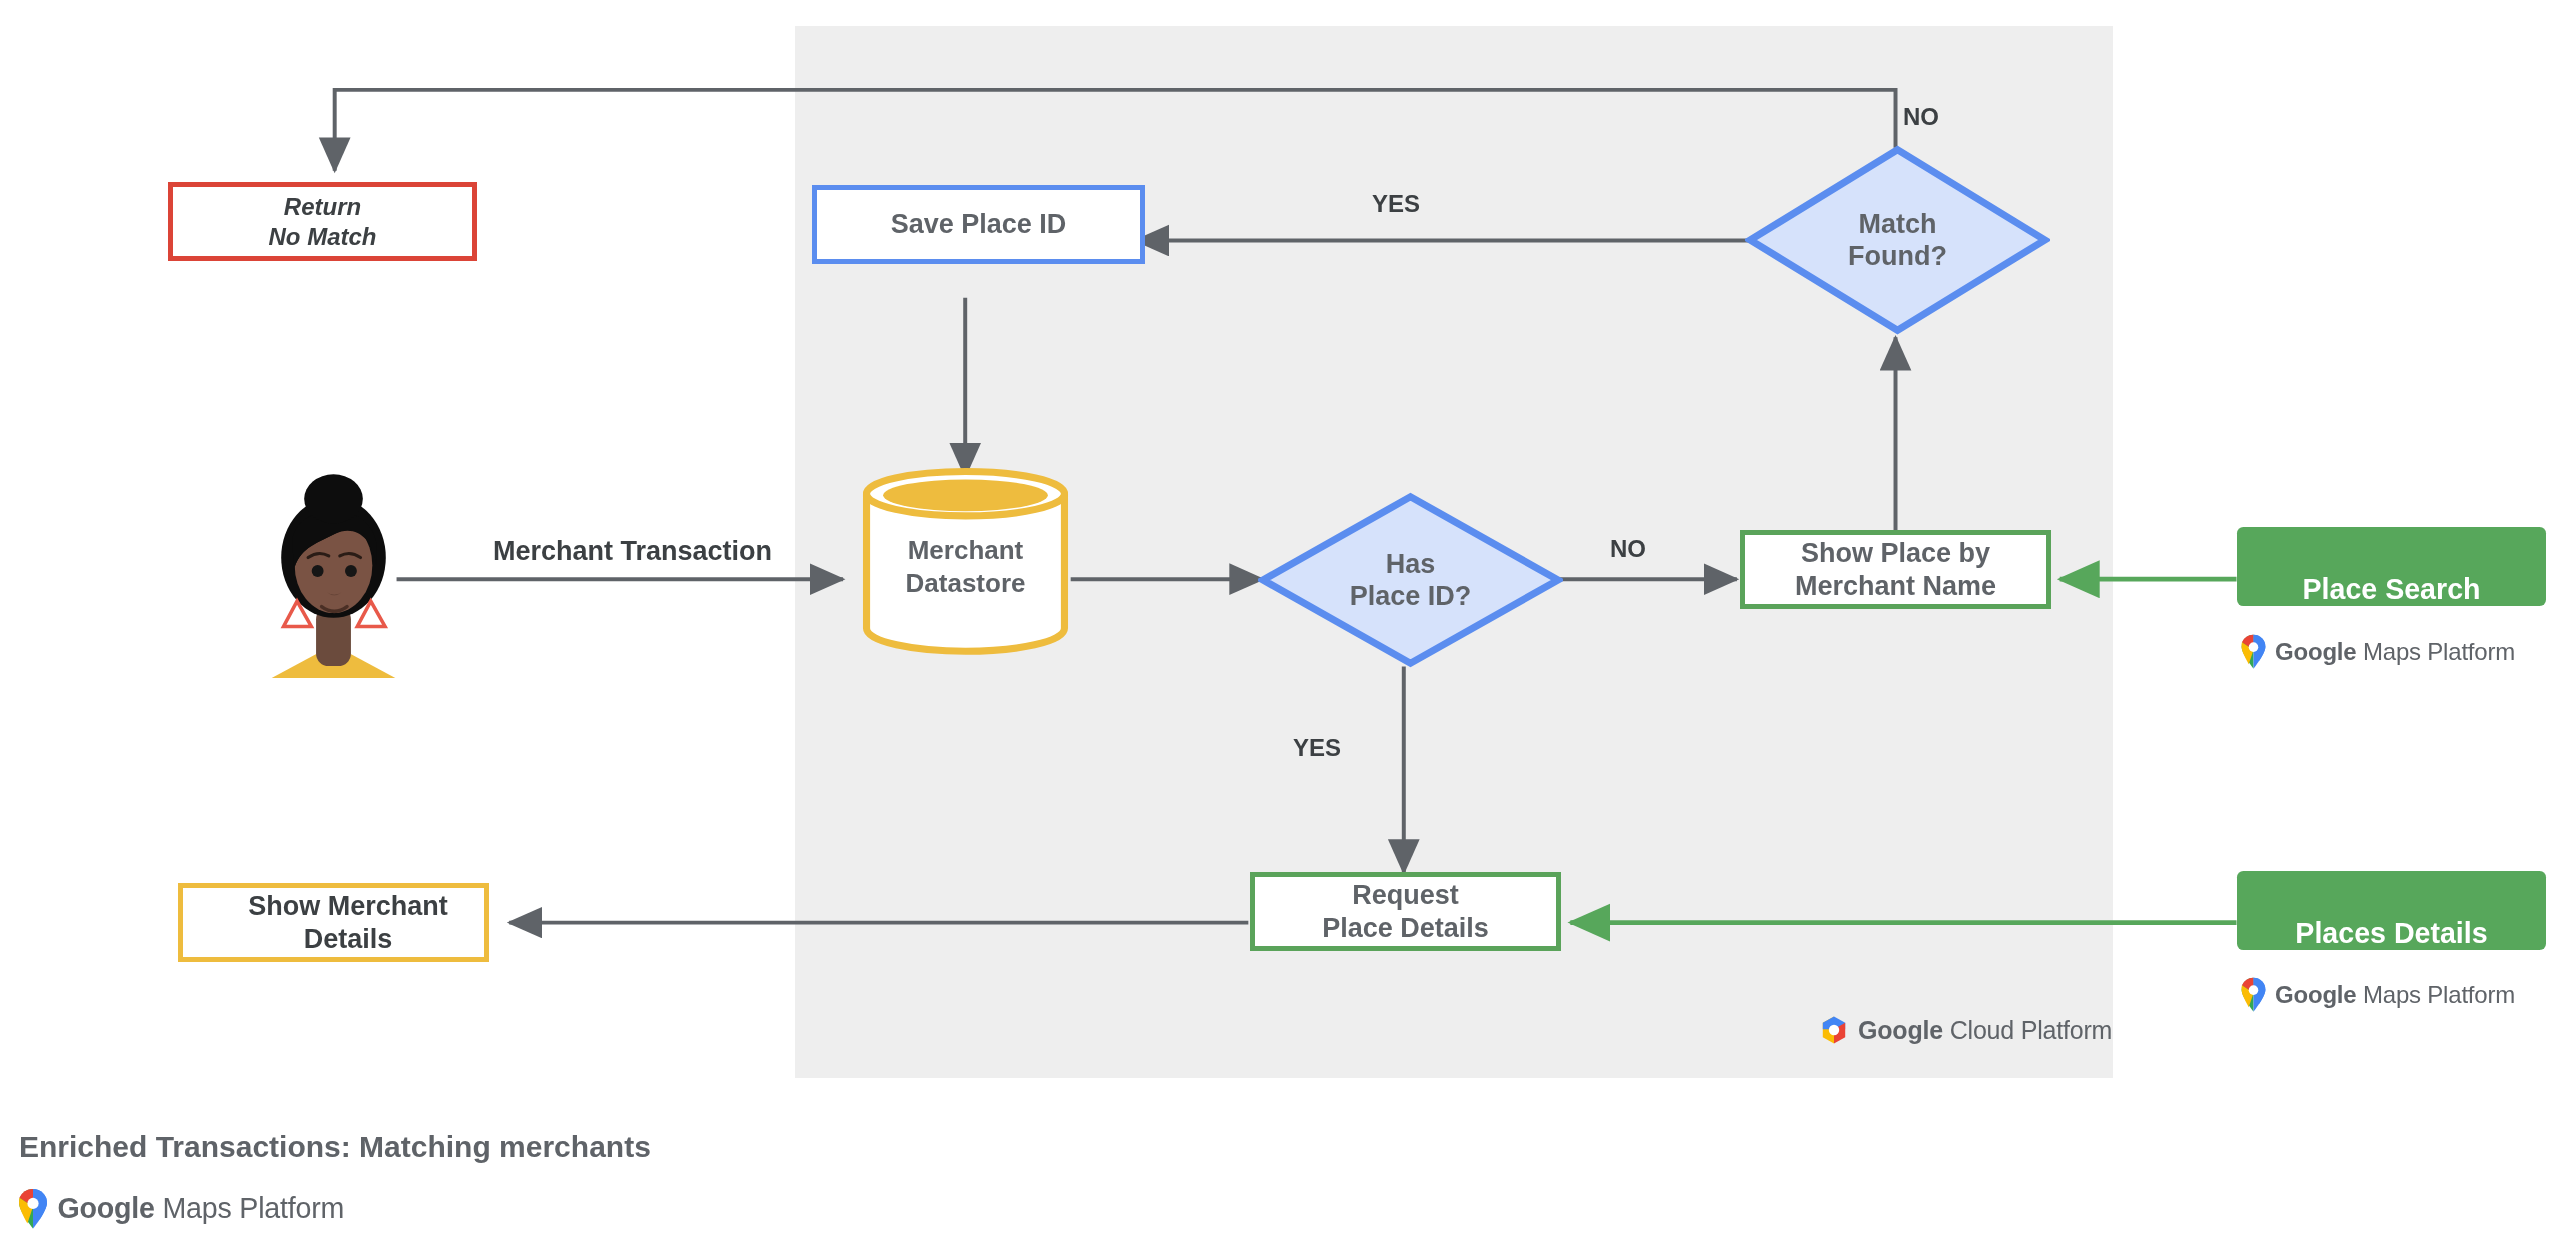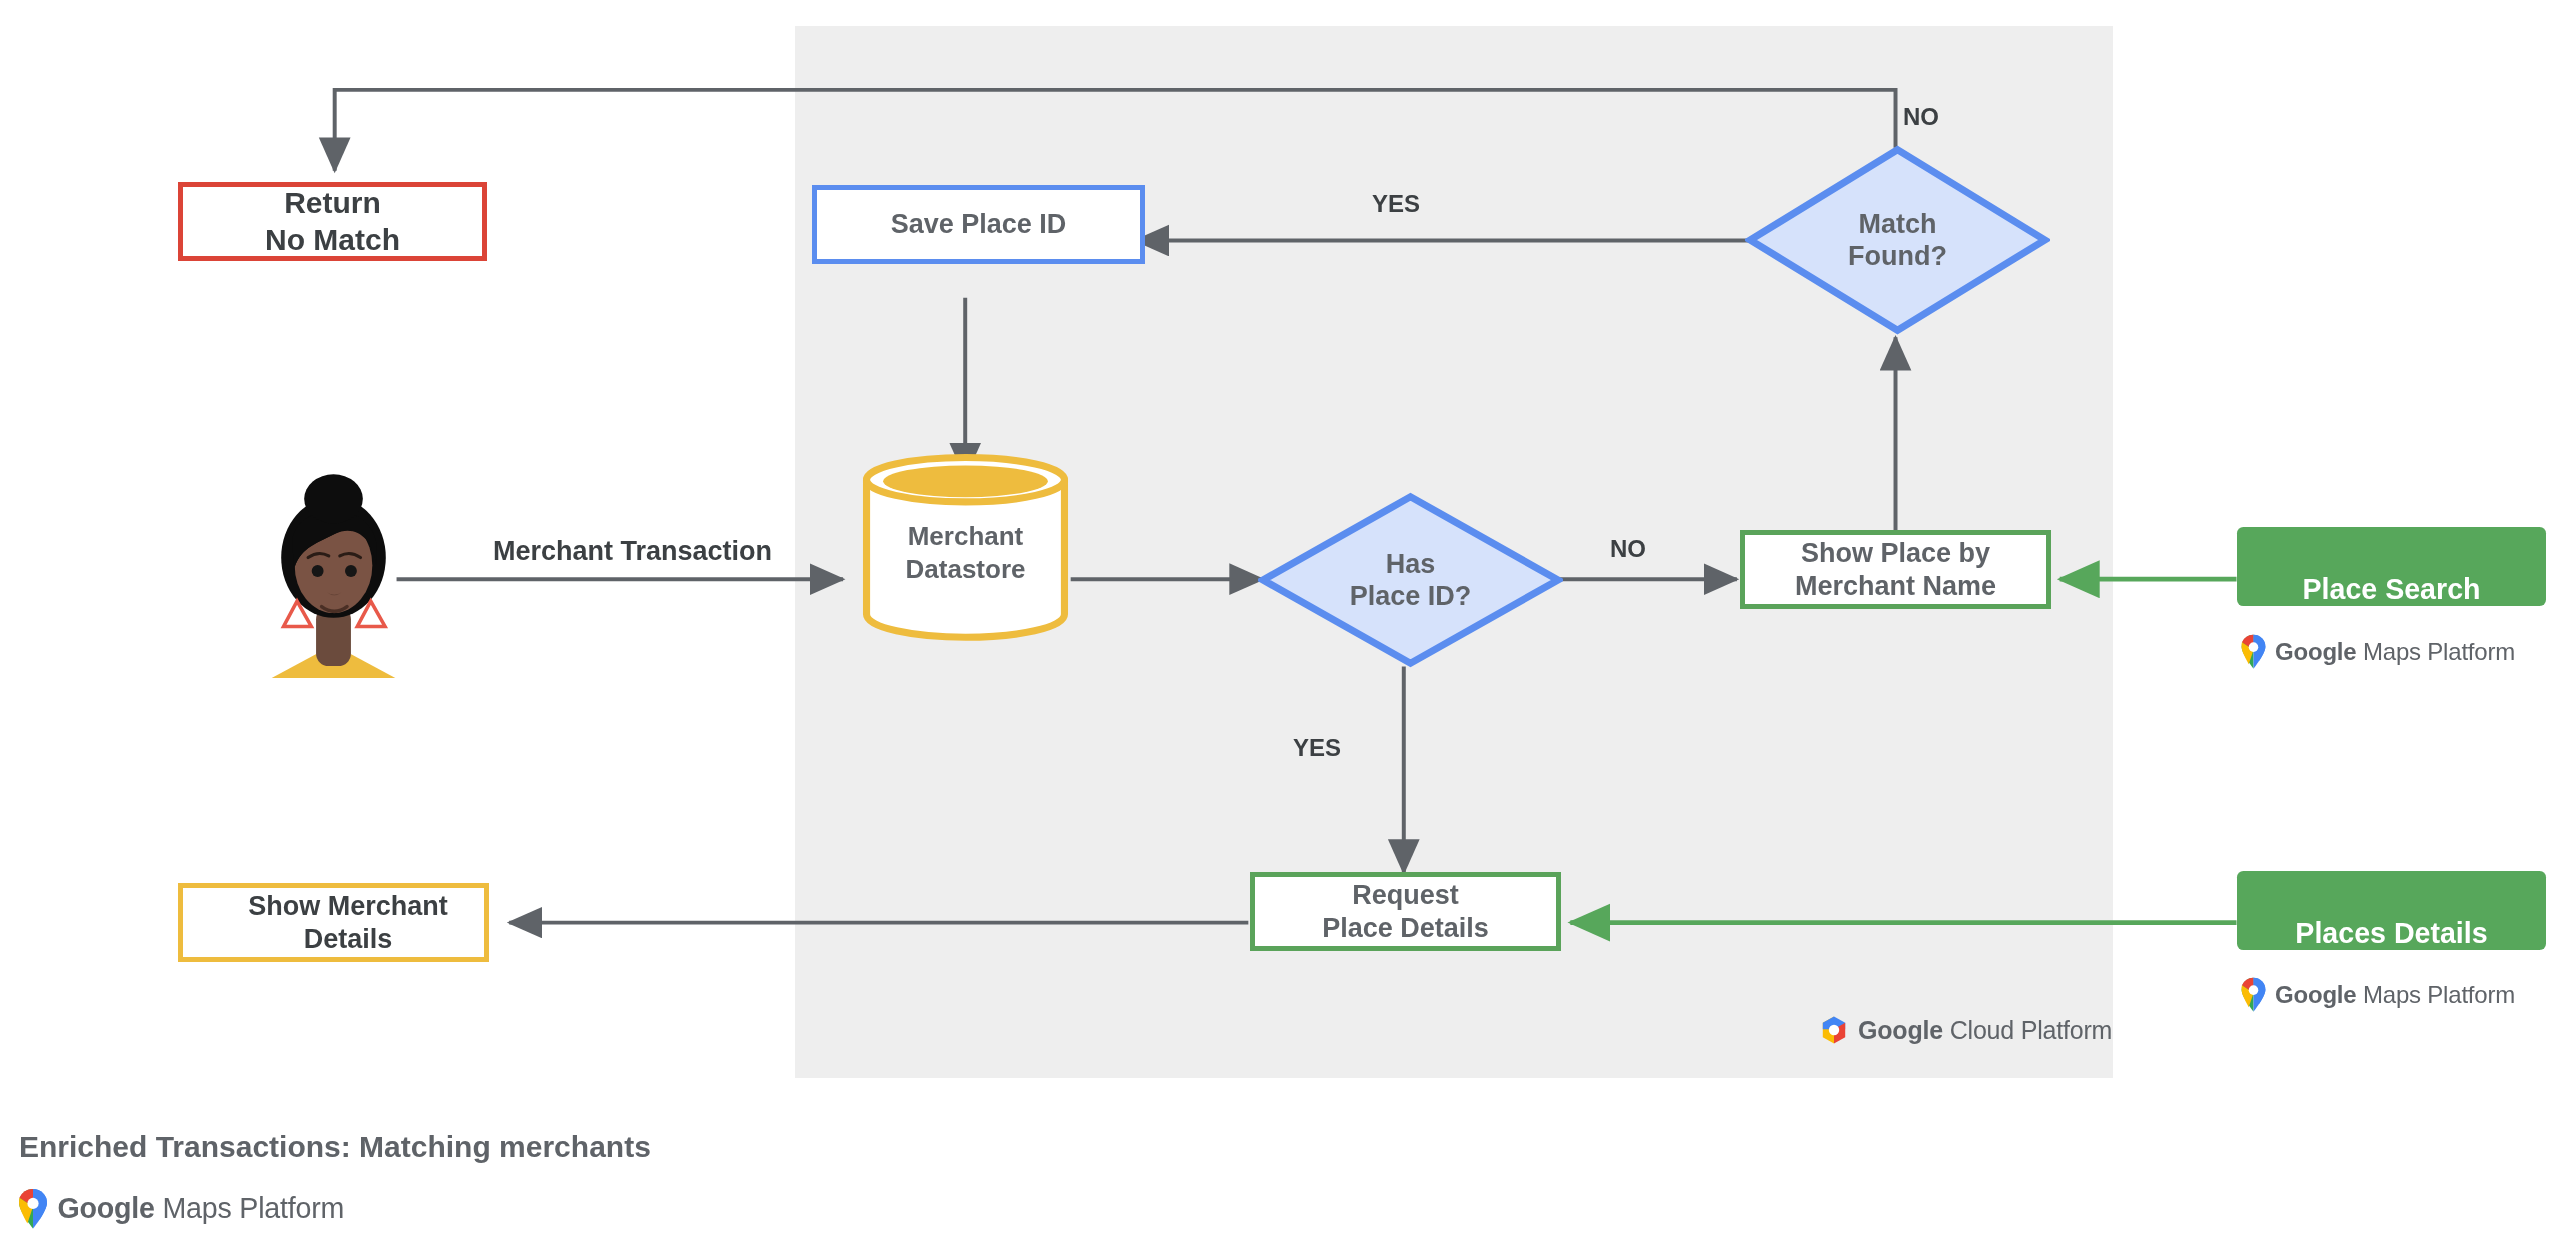--- a/index.html
+++ b/index.html
@@ -193,42 +193,42 @@
   <div class="abs edge-label" style="left:470px; top:536px; width:325px; font-size:27px; text-align:center;">Merchant Transaction</div>
 
   <div class="abs edge-label" style="left:1903px; top:103px; font-size:24px;">NO</div>
 
   <div class="abs edge-label" style="left:1372px; top:190px; font-size:24px;">YES</div>
 
   <div class="abs edge-label" style="left:1610px; top:535px; font-size:24px;">NO</div>
 
   <div class="abs edge-label" style="left:1293px; top:734px; font-size:24px;">YES</div>
 
-  <div class="abs node node-red" style="left:178px; top:182px; width:309px; height:79px; font-size:30px;">
+  <div class="abs node node-red" style="left:168px; top:182px; width:309px; height:79px; font-size:24px;font-style:italic;">
     <span>
       <span class="txt">Return</span>
       <span class="txt">No Match</span>
     </span>
   </div>
 
   <div class="abs node node-blue" style="left:812px; top:185px; width:333px; height:79px; font-size:27px;">
     <span class="txt">Save Place ID</span>
   </div>
 
   <div class="abs diamond-wrap" style="left:1745px; top:145px; width:305px; height:190px;">
     <svg viewBox="0 0 384 240" width="305" height="190">
       <polygon points="192,6 378,120 192,234 6,120" fill="#d6e2fb" stroke="#5b8def" stroke-width="9"></polygon>
     </svg>
     <div class="diamond-label" style="font-size:27px;">
       <span>Match</span>
       <span>Found?</span>
     </div>
   </div>
 
-  <div class="abs" style="left:859px; top:452px; width:213px; height:190px;">
+  <div class="abs" style="left:859px; top:466px; width:213px; height:190px;">
     <svg viewBox="0 0 268 240" width="213" height="190">
 
       <path d="M9,35 L9,205 C9,222 68,234 134,234 C200,234 259,222 259,205 L259,35 Z" fill="#ffffff" stroke="#eebc3e" stroke-width="9" stroke-linejoin="round"></path>
 
       <ellipse cx="134" cy="35" rx="125" ry="28" fill="#ffffff" stroke="#eebc3e" stroke-width="9"></ellipse>
 
       <ellipse cx="134" cy="37" rx="104" ry="20" fill="#eebc3e"></ellipse>
     </svg>
     <div class="abs" style="left:0; top:68px; width:213px; text-align:center; font-size:26px; font-weight:bold; color:#5f6368; line-height:1.25;">
       <div>Merchant</div>

